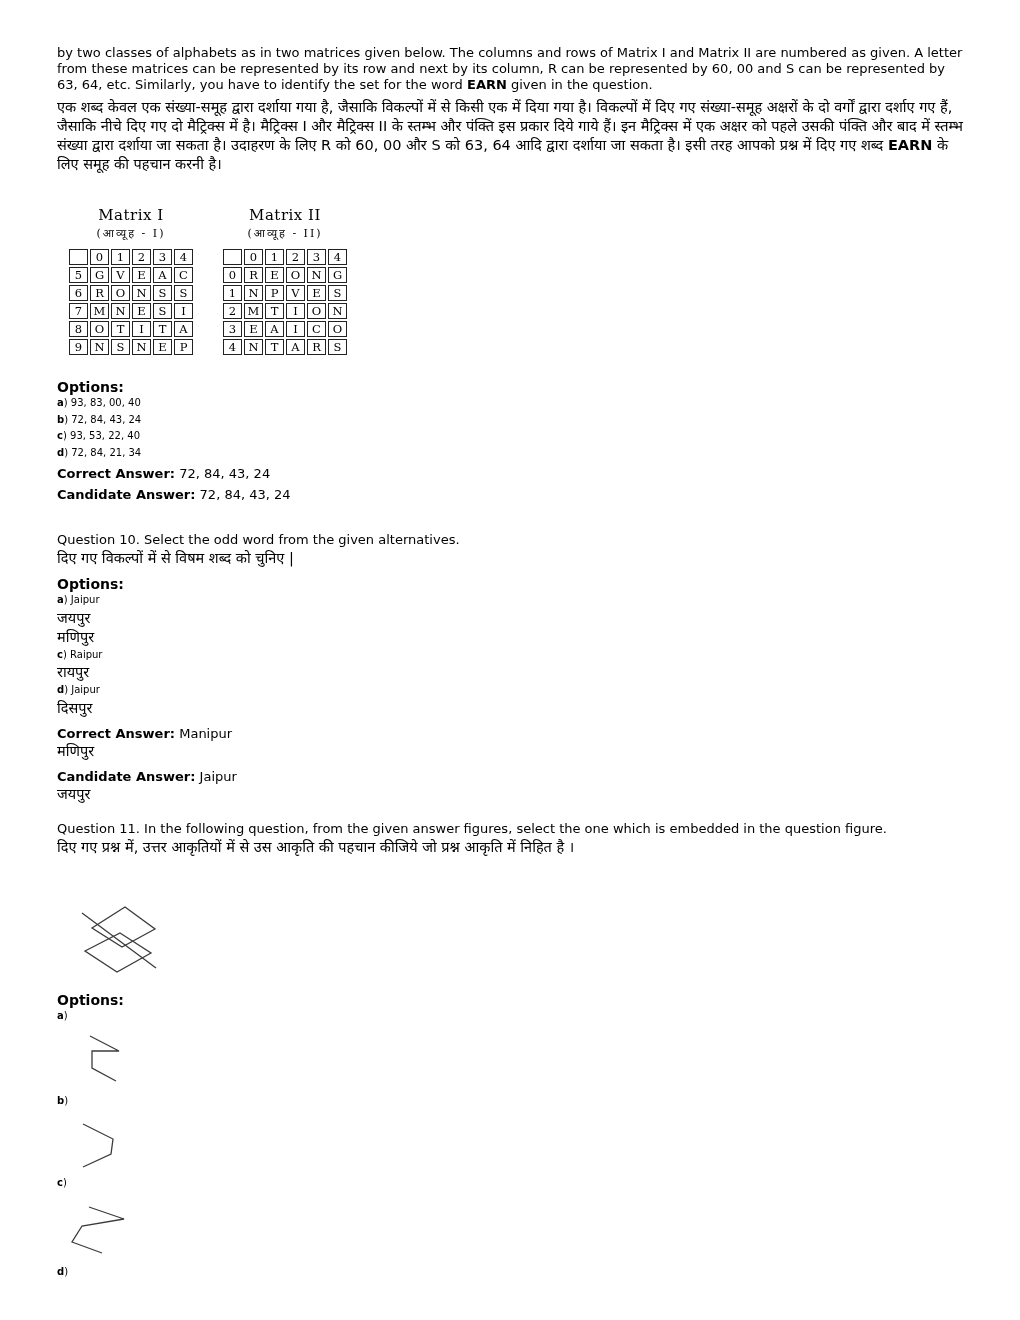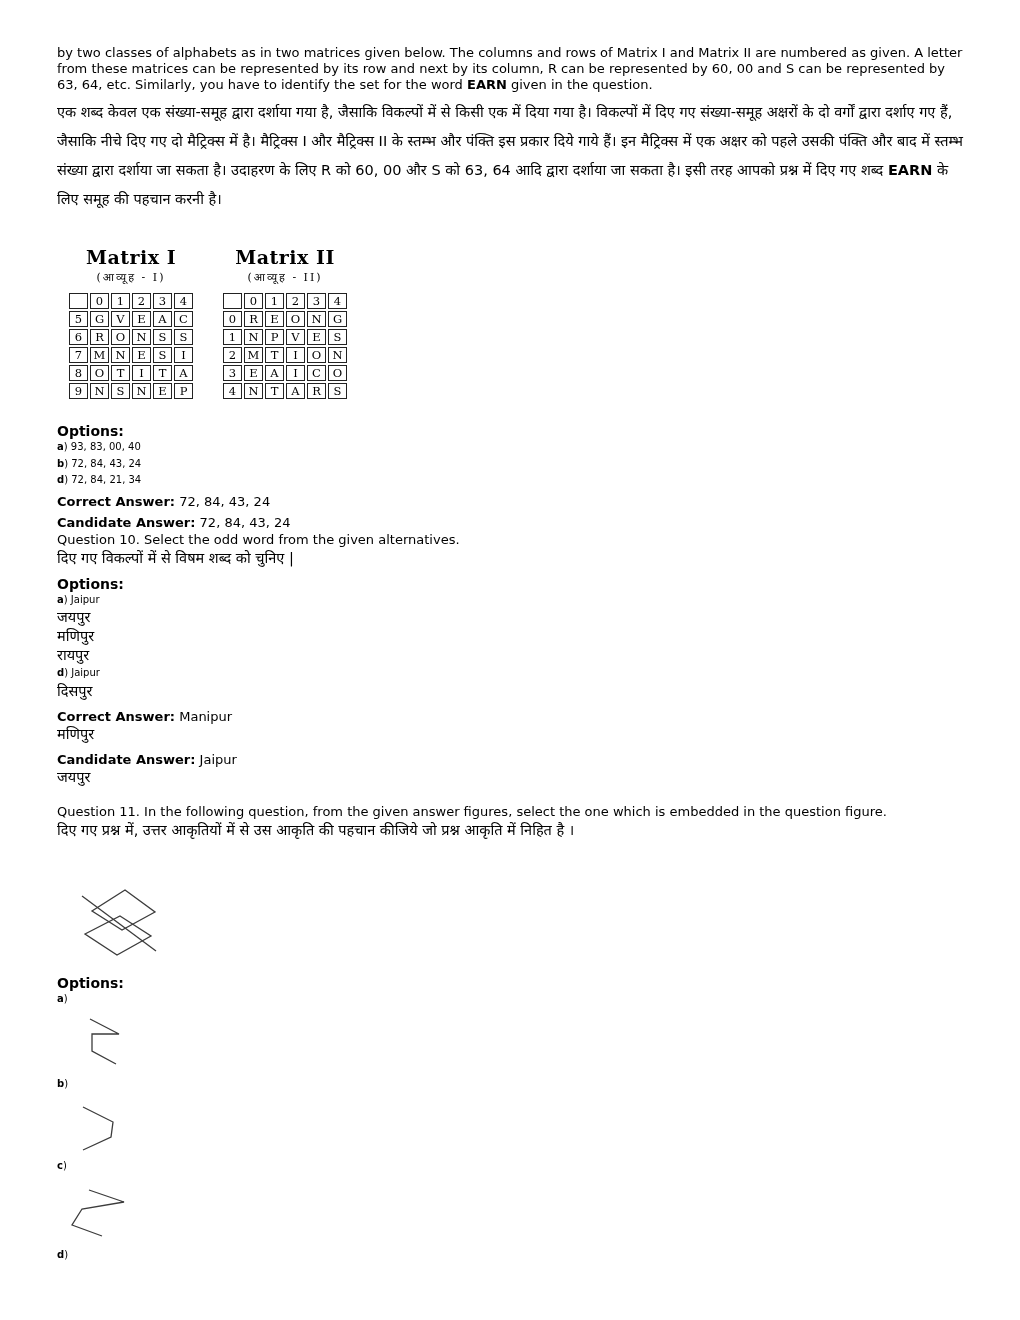--- a/index.html
+++ b/index.html
@@ -1,25 +1,25 @@
 <!DOCTYPE html>
 <html><head>
 <meta charset="utf-8">
 <style>
   html,body{margin:0;padding:0;background:#ffffff;}
   body{width:1020px;height:1320px;overflow:hidden;color:#000;
        font-family:"DejaVu Sans","Liberation Sans",sans-serif;}
   .page{padding:45px 57px 0 57px;position:relative;}
   .en{font-size:13px;line-height:16px;}
-  .hi{font-size:14.5px;line-height:29px;}
+  .hi{font-size:14.5px;line-height:19px;}
   b{font-weight:bold;}
   
   .matrix-row{display:flex;gap:26px;margin-top:32px;margin-left:10px;}
   .matrix-block{text-align:center;font-family:"DejaVu Serif","Liberation Serif",serif;}
-  .matrix-title{font-size:19px;font-weight:bold;letter-spacing:.5px;}
+  .matrix-title{font-size:15px;font-weight:normal;letter-spacing:.5px;}
   .matrix-sub{font-size:11px;letter-spacing:2px;margin-top:1px;}
   table.mat{border-collapse:separate;border-spacing:2px;margin-top:7px;}
   table.mat td{width:17px;height:14px;border:1px solid #222;text-align:center;
        font-size:11.5px;padding:0;font-family:"DejaVu Serif","Liberation Serif",serif;}
   
   .opt-heading{font-weight:bold;font-size:14px;margin-top:0;}
   .opt-line{font-size:10px;line-height:16.5px;}
   .ans-line{font-size:13px;line-height:16px;margin-top:5px;}
   .hi-line{font-size:14.5px;line-height:19px;}
   .sec{margin-top:0;}
@@ -151,33 +151,35 @@
         </tr>
       </tbody>
         </table>
     </div>
   </div>
 
   <div class="sec" style="margin-top:22px;">
     <div class="opt-heading">Options:</div>
     <div class="opt-line"><b>a</b><span>)</span><span> 93, 83, 00, 40</span></div>
     <div class="opt-line"><b>b</b><span>)</span><span> 72, 84, 43, 24</span></div>
+    <div class="opt-line"><b>c</b><span>)</span><span> 93, 53, 22, 40</span></div>
     <div class="opt-line"><b>d</b><span>)</span><span> 72, 84, 21, 34</span></div>
     <div class="ans-line"><b>Correct Answer:</b><span> 72, 84, 43, 24</span></div>
     <div class="ans-line"><b>Candidate Answer:</b><span> 72, 84, 43, 24</span></div>
   </div>
 
-  <div class="sec" style="">
+  <div class="sec" style="margin-top:28px;">
     <div class="q-title">Question 10. Select the odd word from the given alternatives.</div>
     <div class="q-title-hi">दिए गए विकल्पों में से विषम शब्द को चुनिए |</div>
     <div class="opt-heading" style="margin-top:7px;">Options:</div>
 
     <div class="opt-line"><b>a</b><span>)</span><span> Jaipur</span></div>
     <div class="hi-line">जयपुर</div>
     <div class="hi-line">मणिपुर</div>
+    <div class="opt-line"><b>c</b><span>)</span><span> Raipur</span></div>
     <div class="hi-line">रायपुर</div>
     <div class="opt-line"><b>d</b><span>)</span><span> Jaipur</span></div>
     <div class="hi-line">दिसपुर</div>
 
     <div class="ans-line" style="margin-top:8px;"><b>Correct Answer:</b><span> Manipur</span></div>
     <div class="hi-line">मणिपुर</div>
     <div class="ans-line" style="margin-top:8px;"><b>Candidate Answer:</b><span> Jaipur</span></div>
     <div class="hi-line">जयपुर</div>
   </div>
 

